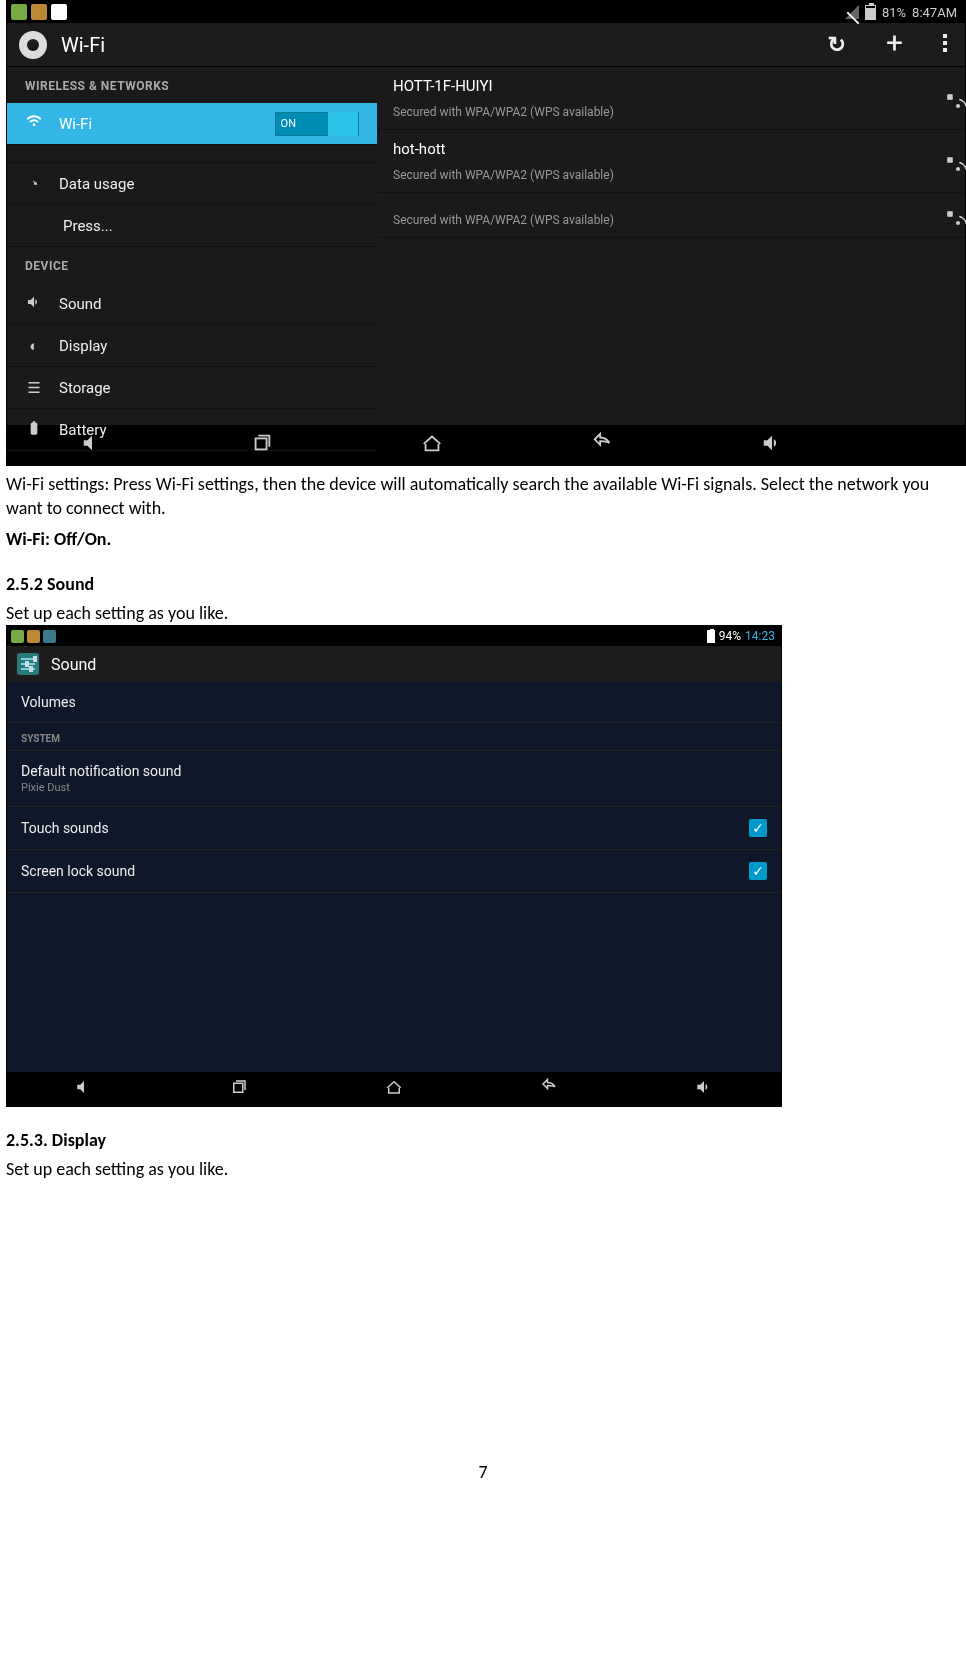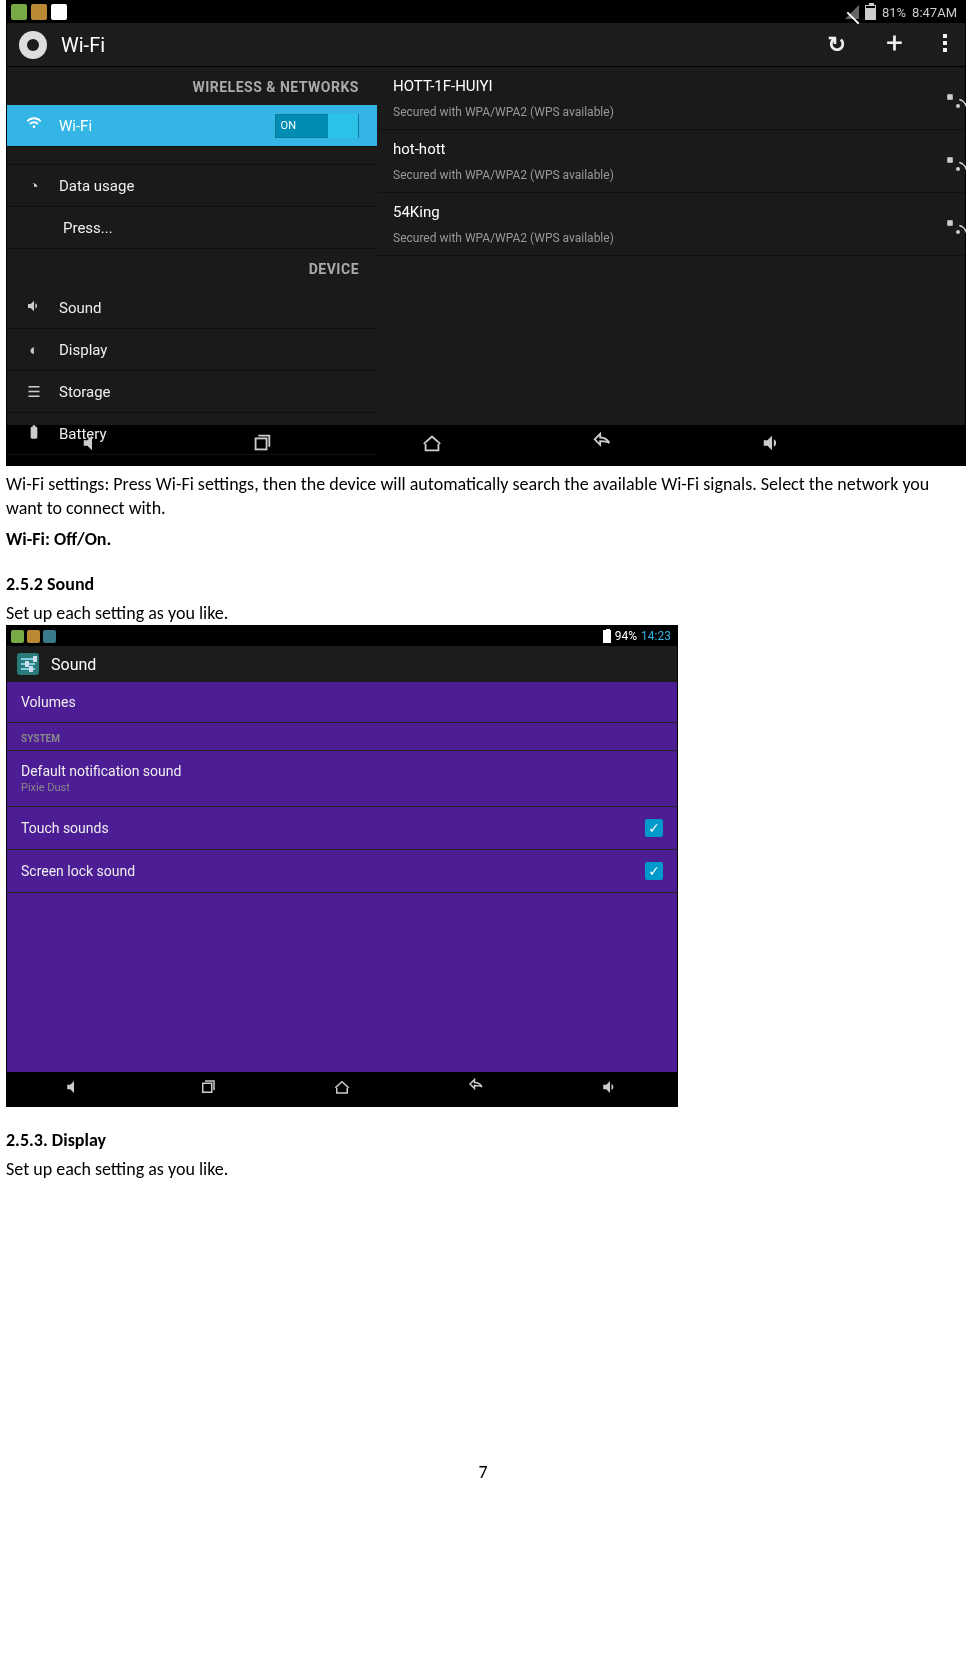--- a/index.html
+++ b/index.html
@@ -1,19 +1,19 @@
 <!DOCTYPE html>
 <html><head>
 <meta charset="utf-8">
 <style>
   * { box-sizing: border-box; margin: 0; padding: 0; }
   body { font-family: Calibri, Arial, sans-serif; font-size: 18px; background: #fff; color: #000; width: 966px; }
   .page { padding: 0 6px 0 6px; }
   .screenshot { width: 960px; border: 1px solid #000; background: #14b8a6; color: #eee; font-family: Roboto, Arial, sans-serif; }
-  .screenshot2 { width: 672px; border: 1px solid #000; background: #000; color: #eee; font-family: Roboto, Arial, sans-serif; }
+  .screenshot2 { width: 776px; border: 1px solid #000; background: #000; color: #eee; font-family: Roboto, Arial, sans-serif; }
 
   
   .statusbar { display:flex; align-items:center; height:22px; background:#000; font-size:13px; }
   .status-left { display:flex; gap:4px; padding-left:4px; }
   .status-icon-box { width:16px; height:16px; background:#7a4; border-radius:2px; }
   .status-icon-box.b { background:#b83; }
   .status-icon-box.c { background:#fff; }
   .status-right { margin-left:auto; display:flex; align-items:center; gap:6px; padding-right:8px; color:#ccc; }
   .battery-icon { display:inline-block; width:11px; height:15px; border:1px solid #ccc; position:relative; }
   .battery-icon::before { content:""; position:absolute; top:-3px; left:3px; width:5px; height:2px; background:#ccc; }
@@ -26,21 +26,21 @@
   .gear-icon::before { content:""; position:absolute; inset:8px; border-radius:50%; background:#1c1c1c; }
   .appbar-title { font-size:20px; color:#fff; }
   .appbar-actions { margin-left:auto; display:flex; gap:40px; font-size:22px; color:#eee; padding-right:6px;}
   .plus-icon::before { content:"+"; font-size:30px; line-height:22px; }
   .refresh-icon::before { content:"↻"; font-weight:bold; }
   .overflow-icon { display:flex; flex-direction:column; gap:3px; padding-top:2px;}
   .overflow-icon span { width:4px; height:4px; background:#eee; display:block; }
 
   .main1 { display:flex; height:358px; background:#1a1a1a; }
   .sidebar { width:370px; background:#1a1a1a; }
-  .sb-header { color:#aaa; font-size:14px; font-weight:bold; padding:12px 18px 10px; letter-spacing:.5px;text-align:right; }
+  .sb-header { color:#aaa; font-size:12px; font-weight:bold; padding:12px 18px 10px; letter-spacing:.5px; }
   .sb-item { display:flex; align-items:center; height:42px; padding:0 18px; gap:16px; color:#eee; font-size:15px; border-bottom:1px solid #111;}
   .sb-item.selected { background:#33b5e5; color:#fff; }
   .sb-indent { padding-left:56px; }
   .sb-icon { width:18px; text-align:center; color:#ccc; font-size:15px;}
   .sb-icon svg { width:16px; height:16px; }
   .toggle { margin-left:auto; width:84px; height:24px; background:#008db3; color:#fff; display:flex; align-items:center; justify-content:flex-end; font-size:11px; padding:0 10px; position:relative; border:1px solid #0b799a;}
   .toggle::before { content:""; position:absolute; right:0; top:-1px; bottom:-1px; width:30px; background:#2cc2e8; }
   .toggle span { position:relative; z-index:1; margin-right:52px;}
 
   .wifilist { flex:1; background:#1a1a1a; }
@@ -65,21 +65,21 @@
   .status2-right { margin-left:auto; display:flex; align-items:center; gap:4px; padding-right:6px;}
   .batt2 { width:8px; height:13px; border:1px solid #fff; position:relative; background:#fff;}
   .batt2::before { content:""; position:absolute; top:-2px; left:2px; width:4px; height:1px; background:#fff;}
   .appbar2 { display:flex; align-items:center; height:36px; background:#1c1c1c; padding:0 10px; gap:12px;}
   .slider-icon { width:22px; height:22px; background:#2a7a7a; border-radius:3px; display:flex; flex-direction:column; justify-content:center; gap:3px; padding:4px;}
   .slider-icon span { height:2px; background:#80cfe0; position:relative;}
   .slider-icon span::after { content:""; position:absolute; top:-2px; width:4px; height:6px; background:#cde; }
   .slider-icon span:nth-child(1)::after{ left:12px;}
   .slider-icon span:nth-child(2)::after{ left:4px;}
   .slider-icon span:nth-child(3)::after{ left:8px;}
-  .main2 { background:#4c1d95; min-height:390px; }
+  .main2 { background:#0f172a; min-height:390px; }
   .row2 { padding:12px 14px; border-bottom:1px solid #222; display:flex; align-items:center;}
   .row2 .lbl { color:#eee; font-size:14px; flex:1;}
   .row2.header { color:#888; font-size:10px; font-weight:bold; padding:10px 14px 6px;}
   .row2.twoline { flex-direction:column; align-items:flex-start; gap:2px;}
   .row2 .sub { color:#888; font-size:11px;}
   .check { width:18px; height:18px; background:#0099cc; display:flex; align-items:center; justify-content:center; color:#fff; font-size:14px; border-radius:2px;}
   .navbar2 { height:34px; background:#000; display:flex; align-items:center; justify-content:center;}
   .nav2-btn { flex:1; text-align:center; color:#ccc;}
 
   
@@ -181,21 +181,20 @@
       </div>
       <div class="wifi-row">
         <div class="wifi-text">
           <div class="wifi-name">hot-hott</div>
           <div class="wifi-sub">Secured with WPA/WPA2 (WPS available)</div>
         </div>
         <span class="wifi-sig"><span class="wifi-sig-icon"><span class="lock-mini"></span></span></span>
       </div>
       <div class="wifi-row">
         <div class="wifi-text">
-          <div class="wifi-name">54King</div>
           <div class="wifi-sub">Secured with WPA/WPA2 (WPS available)</div>
         </div>
         <span class="wifi-sig"><span class="wifi-sig-icon"><span class="lock-mini"></span></span></span>
       </div>
     </div>
   </div>
 
   <div class="navbar">
     <div class="nav-btn">
       <svg class="svgicon" viewBox="0 0 24 24" fill="#ccc">

